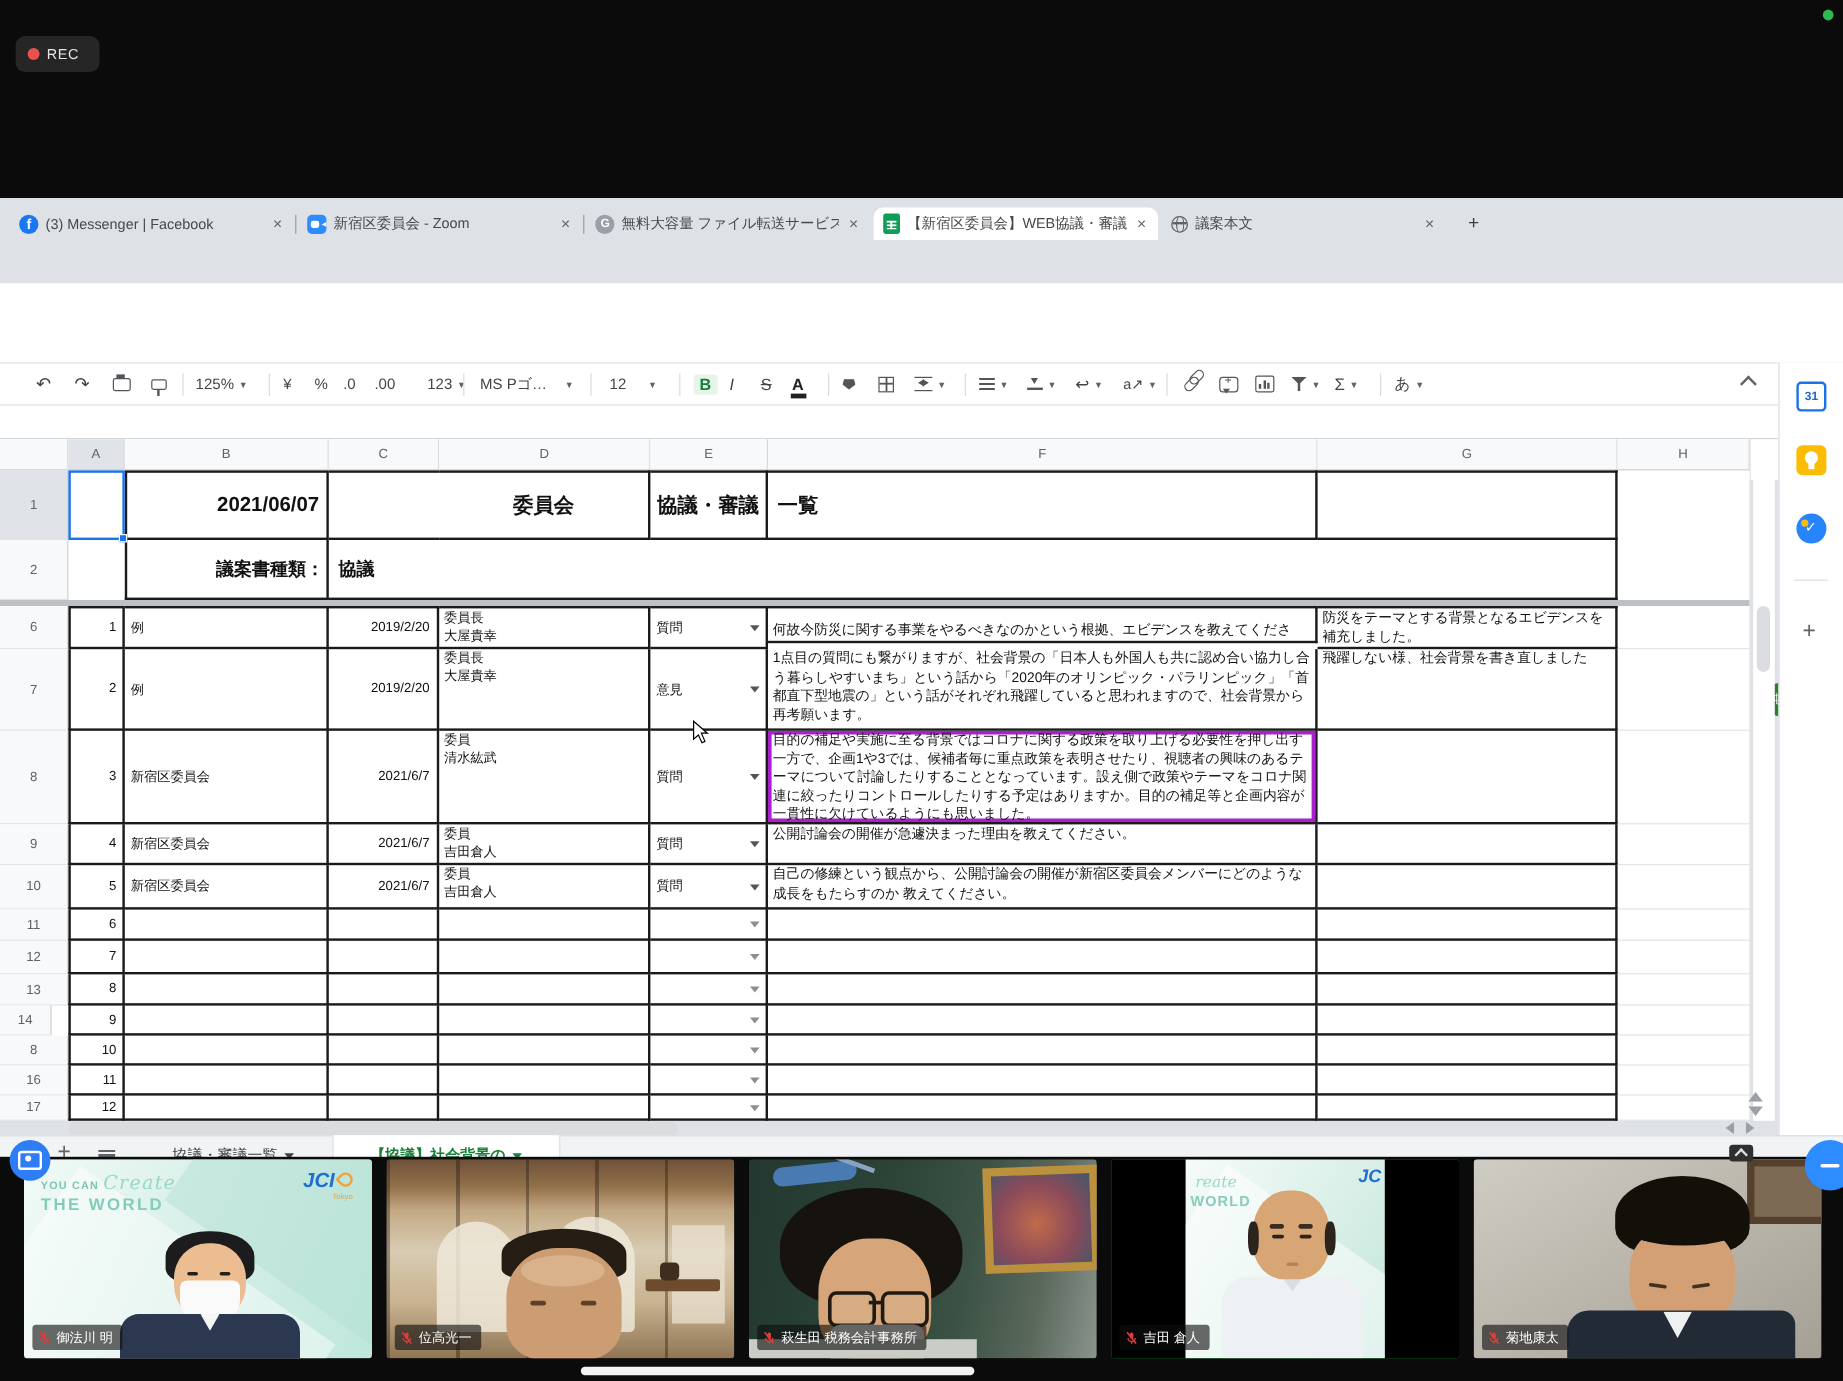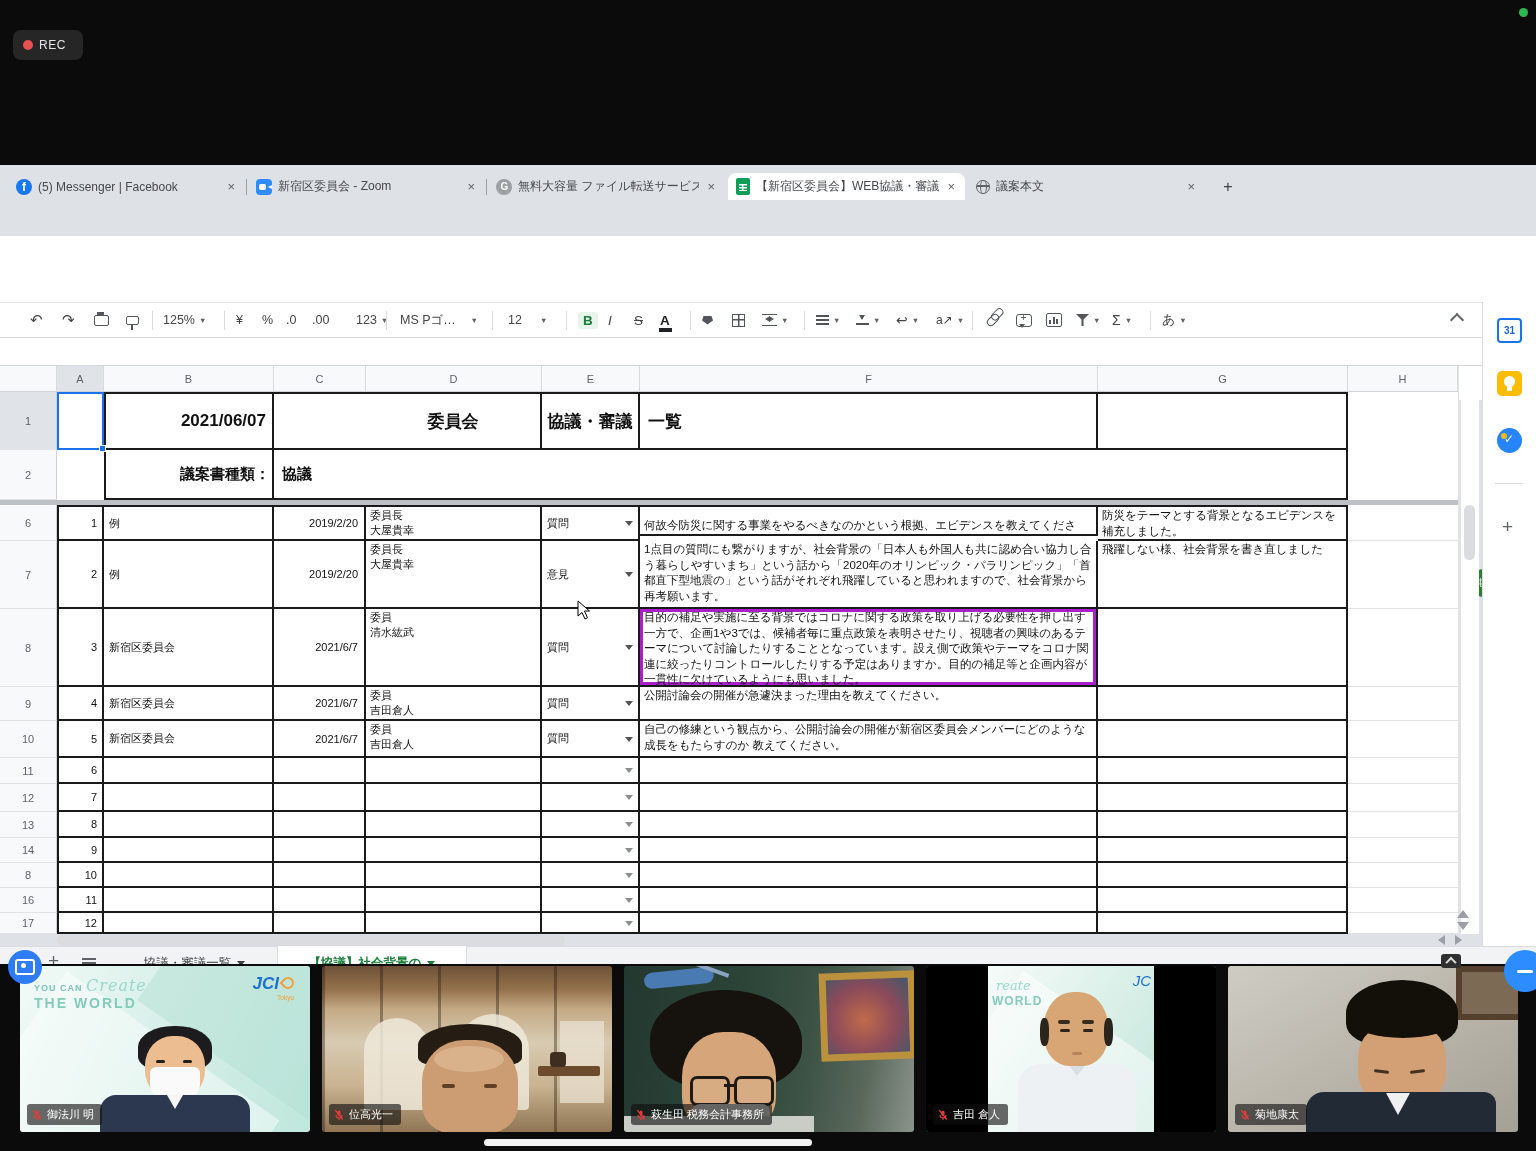--- a/index.html
+++ b/index.html
@@ -175,21 +175,21 @@
   <div id="rec" class="ab fx">
     <div class="dot"></div>
     <span>REC</span>
   </div>
   <div id="gdot" class="ab"></div>
 
   <div id="browser" class="ab">
     <div id="tabstrip">
         <div class="tab ab" style="left: 8px;">
           <span class="i-fb">f</span>
-          <span class="ttl">(5) Messenger | Facebook</span>
+          <span class="ttl">(3) Messenger | Facebook</span>
           <span class="x">×</span>
         </div>
         <div class="tsep ab" style="left: 246px;"></div>
         <div class="tab ab" style="left: 248px;">
           <span class="i-zoomapp"></span>
           <span class="ttl">新宿区委員会 - Zoom</span>
           <span class="x">×</span>
         </div>
         <div class="tsep ab" style="left: 486px;"></div>
         <div class="tab ab" style="left: 488px;">
@@ -470,21 +470,21 @@
       <div class="gc" style="position: absolute; box-sizing: border-box; left: 57px; top: 812px; width: 47px; height: 26px; border-right: 2px solid rgb(26, 26, 26); border-bottom: 2px solid rgb(26, 26, 26); border-left: 2px solid rgb(26, 26, 26); display: flex; align-items: center; justify-content: flex-end; padding-right: 5px;">8</div>
       <div class="gc" style="position: absolute; box-sizing: border-box; left: 104px; top: 812px; width: 170px; height: 26px; border-right: 2px solid rgb(26, 26, 26); border-bottom: 2px solid rgb(26, 26, 26); display: flex; align-items: center; padding-left: 5px;"></div>
       <div class="gc" style="position: absolute; box-sizing: border-box; left: 274px; top: 812px; width: 92px; height: 26px; border-right: 2px solid rgb(26, 26, 26); border-bottom: 2px solid rgb(26, 26, 26); display: flex; align-items: center; justify-content: flex-end; padding-right: 6px;"></div>
       <div class="gc" style="position: absolute; box-sizing: border-box; left: 366px; top: 812px; width: 176px; height: 26px; border-right: 2px solid rgb(26, 26, 26); border-bottom: 2px solid rgb(26, 26, 26); padding: 1px 4px; white-space: pre-line; line-height: 14.5px;"></div>
       <div class="gc" style="position: absolute; box-sizing: border-box; left: 542px; top: 812px; width: 98px; height: 26px; border-right: 2px solid rgb(26, 26, 26); border-bottom: 2px solid rgb(26, 26, 26); display: flex; align-items: center; padding-left: 5px;">
         <div class="dda" style="position: absolute; box-sizing: border-box; border-top-color: rgb(138, 143, 148);"></div>
       </div>
       <div class="gc" style="position: absolute; box-sizing: border-box; left: 640px; top: 812px; width: 458px; height: 26px; border-right: 2px solid rgb(26, 26, 26); border-bottom: 2px solid rgb(26, 26, 26); padding: 1px 4px; font-size: 11.5px; line-height: 15.5px; word-break: break-all;"></div>
       <div class="gc" style="position: absolute; box-sizing: border-box; left: 1098px; top: 812px; width: 250px; height: 26px; border-right: 2px solid rgb(26, 26, 26); border-bottom: 2px solid rgb(26, 26, 26); padding: 1px 4px; font-size: 11.5px; line-height: 15.5px; word-break: break-all;"></div>
       <div class="gc" style="position: absolute; box-sizing: border-box; left: 1348px; top: 812px; width: 110px; height: 26px; border-bottom: 1px solid rgb(225, 227, 228);"></div>
-      <div class="rhead" style="position: absolute; box-sizing: border-box; left: 0px; top: 838px; width: 57px; height: 25px;">14</div>
+      <div class="rhead" style="position: absolute; box-sizing: border-box; left: 0px; top: 838px; width: 43px; height: 25px;">14</div>
       <div class="gc" style="position: absolute; box-sizing: border-box; left: 57px; top: 838px; width: 47px; height: 25px; border-right: 2px solid rgb(26, 26, 26); border-bottom: 2px solid rgb(26, 26, 26); border-left: 2px solid rgb(26, 26, 26); display: flex; align-items: center; justify-content: flex-end; padding-right: 5px;">9</div>
       <div class="gc" style="position: absolute; box-sizing: border-box; left: 104px; top: 838px; width: 170px; height: 25px; border-right: 2px solid rgb(26, 26, 26); border-bottom: 2px solid rgb(26, 26, 26); display: flex; align-items: center; padding-left: 5px;"></div>
       <div class="gc" style="position: absolute; box-sizing: border-box; left: 274px; top: 838px; width: 92px; height: 25px; border-right: 2px solid rgb(26, 26, 26); border-bottom: 2px solid rgb(26, 26, 26); display: flex; align-items: center; justify-content: flex-end; padding-right: 6px;"></div>
       <div class="gc" style="position: absolute; box-sizing: border-box; left: 366px; top: 838px; width: 176px; height: 25px; border-right: 2px solid rgb(26, 26, 26); border-bottom: 2px solid rgb(26, 26, 26); padding: 1px 4px; white-space: pre-line; line-height: 14.5px;"></div>
       <div class="gc" style="position: absolute; box-sizing: border-box; left: 542px; top: 838px; width: 98px; height: 25px; border-right: 2px solid rgb(26, 26, 26); border-bottom: 2px solid rgb(26, 26, 26); display: flex; align-items: center; padding-left: 5px;">
         <div class="dda" style="position: absolute; box-sizing: border-box; border-top-color: rgb(138, 143, 148);"></div>
       </div>
       <div class="gc" style="position: absolute; box-sizing: border-box; left: 640px; top: 838px; width: 458px; height: 25px; border-right: 2px solid rgb(26, 26, 26); border-bottom: 2px solid rgb(26, 26, 26); padding: 1px 4px; font-size: 11.5px; line-height: 15.5px; word-break: break-all;"></div>
       <div class="gc" style="position: absolute; box-sizing: border-box; left: 1098px; top: 838px; width: 250px; height: 25px; border-right: 2px solid rgb(26, 26, 26); border-bottom: 2px solid rgb(26, 26, 26); padding: 1px 4px; font-size: 11.5px; line-height: 15.5px; word-break: break-all;"></div>
       <div class="gc" style="position: absolute; box-sizing: border-box; left: 1348px; top: 838px; width: 110px; height: 25px; border-bottom: 1px solid rgb(225, 227, 228);"></div>
@@ -628,21 +628,21 @@
           </svg>
           <span>萩生田 税務会計事務所</span>
         </div>
       </div>
       <div class="tile active" style="left: 926px;">
         <div class="sc" style="background:#000;">
           <div style="position:absolute;left:62px;top:0;width:166px;height:166px;background:linear-gradient(125deg,#f6fbf9,#d9efe8 55%,#c2e6db);overflow:hidden;">
             <div style="position:absolute;left:-30px;top:50px;width:210px;height:160px;background:rgba(255,255,255,.5);transform:rotate(35deg);"></div>
             <div style="position:absolute;left:8px;top:12px;color:#9ad8c9;font-size:13px;font-style:italic;font-family:'DejaVu Serif',serif;">reate</div>
             <div style="position:absolute;left:4px;top:28px;color:#86ccbc;font-weight:bold;font-size:12px;letter-spacing:1px;">WORLD</div>
-            <div style="position:absolute;right:3px;top:6px;color:#1e6fd2;font-weight:400;font-style:italic;font-size:15px;margin-left:20px;">JC</div>
+            <div style="position:absolute;right:3px;top:6px;color:#1e6fd2;font-weight:700;font-style:italic;font-size:15px;margin-left:20px;">JC</div>
             <div style="position:absolute;left:77px;top:90px;width:24px;height:14px;background:#c08b5e;"></div>
             <div style="position:absolute;left:30px;top:98px;width:118px;height:68px;background:#eef1f3;border-radius:22px 22px 0 0;"></div>
             <div style="position:absolute;left:80px;top:98px;width:18px;height:12px;background:#d9dee2;clip-path:polygon(0 0,100% 0,50% 100%);"></div>
             <div style="position:absolute;left:56px;top:26px;width:64px;height:74px;background:#d8a674;border-radius:46% 46% 40% 40%;"></div>
             <div style="position:absolute;left:52px;top:52px;width:9px;height:28px;background:#2b241d;border-radius:40%;"></div>
             <div style="position:absolute;left:116px;top:52px;width:9px;height:28px;background:#2b241d;border-radius:40%;"></div>
             <div style="position:absolute;left:70px;top:54px;width:12px;height:3.5px;background:#3a2d20;border-radius:2px;"></div>
             <div style="position:absolute;left:94px;top:54px;width:12px;height:3.5px;background:#3a2d20;border-radius:2px;"></div>
             <div style="position:absolute;left:72px;top:63px;width:10px;height:3px;background:#2e241a;border-radius:2px;"></div>
             <div style="position:absolute;left:95px;top:63px;width:10px;height:3px;background:#2e241a;border-radius:2px;"></div>

